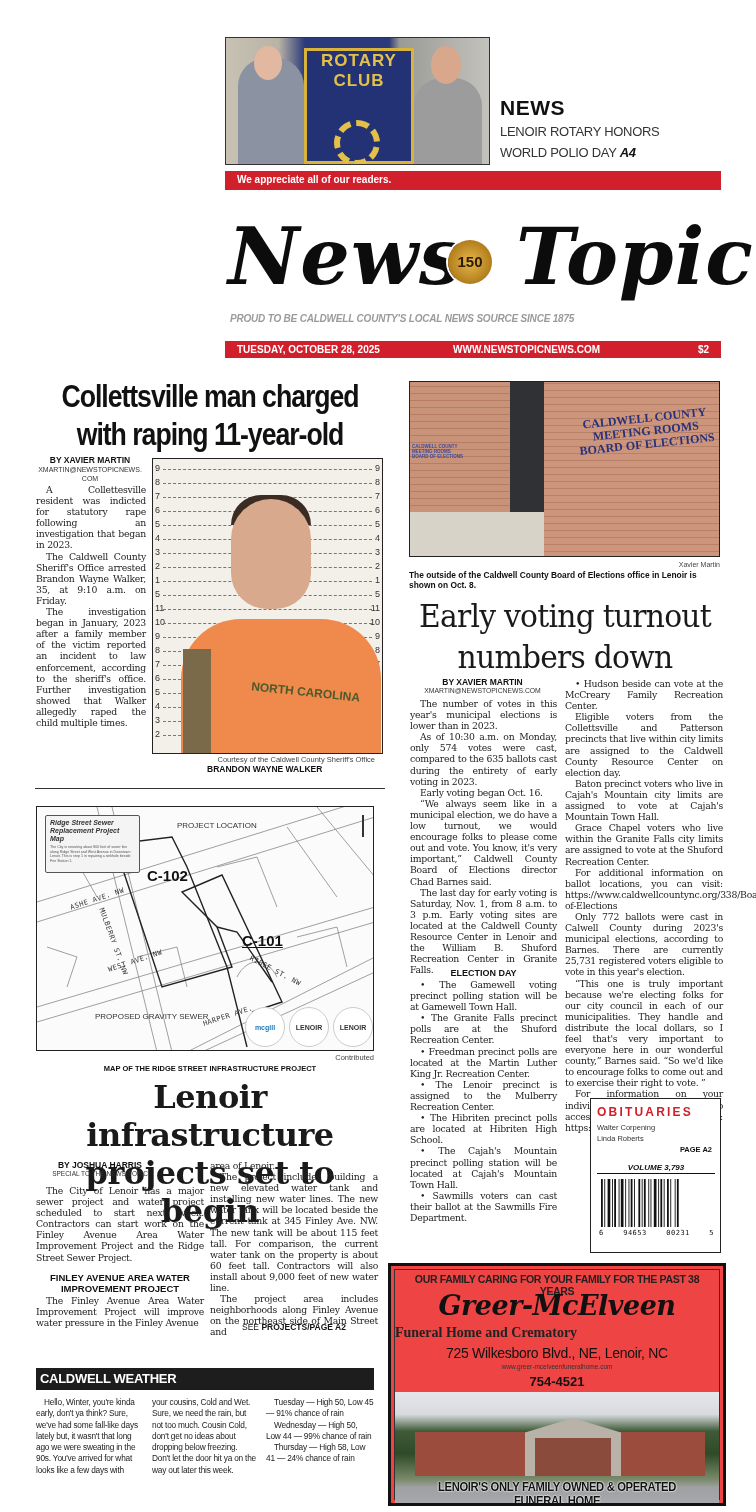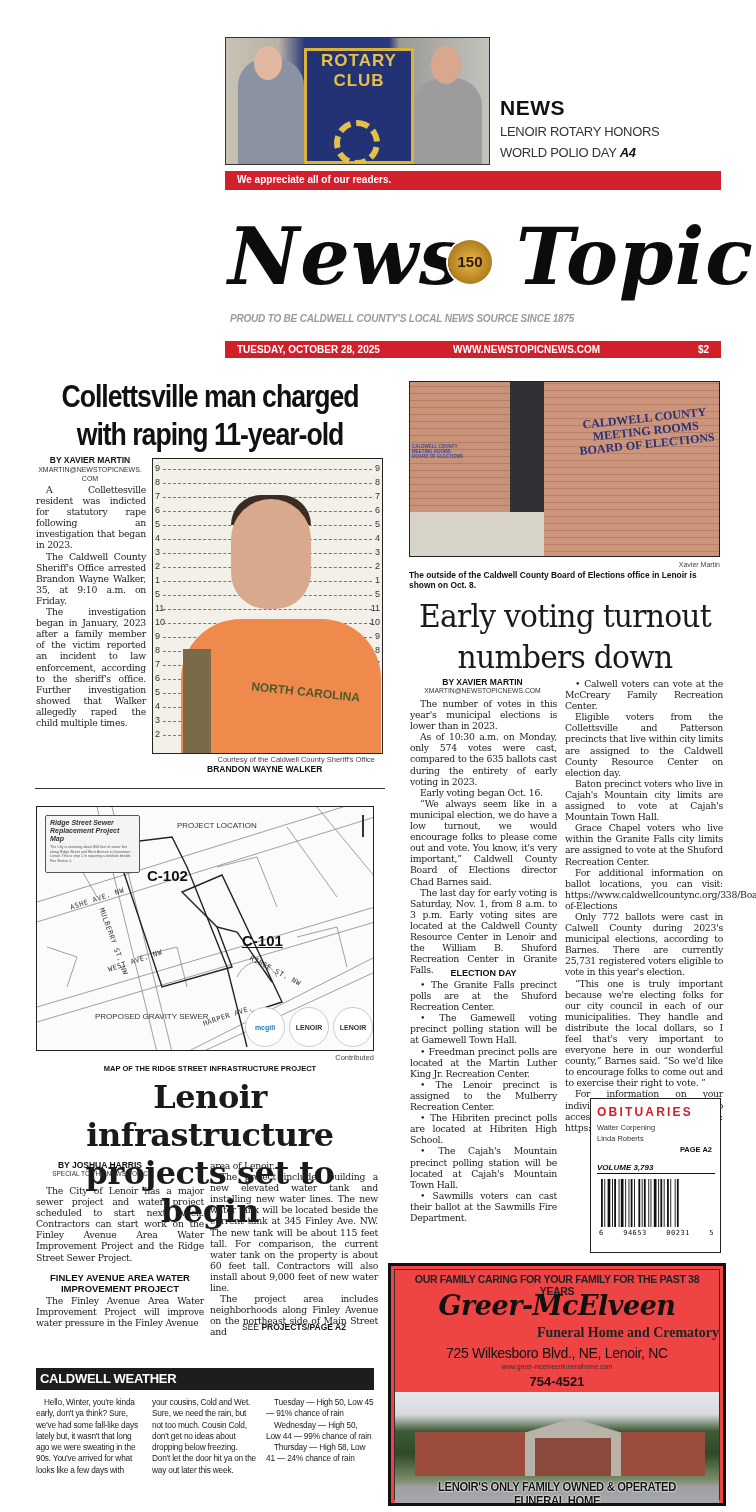--- a/index.html
+++ b/index.html
@@ -104,30 +104,30 @@
   #a2-sub { left: 410px; top: 968px; width: 147px; text-align: center; font: bold 9px "Liberation Sans", sans-serif; color: #111; }
   #a2-col1b { left: 410px; top: 979px; width: 147px; }
   #a2-col2 { left: 565px; top: 678px; width: 158px; }
   .bullet-p::before { content: "• "; }
 
   
   #obit-box { left: 590px; top: 1098px; width: 131px; height: 155px; border: 1px solid #222; background: #fff; }
   #obit-title { position: absolute; left: 6px; top: 6px; font: bold 12px "Liberation Sans", sans-serif; color: #d1202c; letter-spacing: 2.2px; }
   .obit-name { position: absolute; left: 6px; font: 7.5px "Liberation Sans", sans-serif; color: #333; }
   #obit-page { position: absolute; right: 8px; top: 46px; font: bold 7.5px "Liberation Sans", sans-serif; color: #111; }
-  #obit-volume { position: absolute; left: 6px; top: 64px; width: 118px; font: italic bold 8px "Liberation Sans", sans-serif; color: #111; border-bottom: 1px solid #111; padding-bottom: 1px; }
+  #obit-volume { position: absolute; left: 6px; top: 64px; width: 118px; font: italic bold 8px "Liberation Sans", sans-serif; color: #111; border-bottom: 1px solid #111; padding-bottom: 1px; text-align: center; }
   #barcode { position: absolute; left: 8px; top: 80px; width: 115px; height: 48px; }
   #barcode-digits { position: absolute; left: 8px; top: 130px; width: 115px; font: 7px "DejaVu Sans Mono", monospace; color: #111; display: flex; justify-content: space-between; letter-spacing: 0.5px; }
 
   
   #ad { left: 388px; top: 1263px; width: 338px; height: 243px; border: 3px solid #111; background: #ef4444; overflow: hidden; }
   #ad-inner { position: absolute; left: 3px; top: 3px; right: 3px; bottom: 3px; border: 1px solid #333; }
   #ad-tag { position: absolute; left: 0; top: 3px; width: 100%; text-align: center; font: bold 11.5px "Liberation Sans", sans-serif; color: #222; letter-spacing: -0.4px; transform: scaleX(0.92); }
   #ad-name { position: absolute; left: 0; top: 20px; width: 100%; text-align: center; font: italic bold 27px "DejaVu Serif", serif; color: #111; letter-spacing: -0.5px; }
-  #ad-sub { position: absolute; left: 0; top: 55px; width: 100%; text-align: right; font: bold 14px "Liberation Serif", serif; color: #222; }
+  #ad-sub { position: absolute; left: 0; top: 55px; width: 100%; text-align: left; font: bold 14px "Liberation Serif", serif; color: #222; }
   #ad-addr { position: absolute; left: 0; top: 75px; width: 100%; text-align: center; font: 14px "Liberation Sans", sans-serif; color: #111; letter-spacing: -0.3px; }
   #ad-url { position: absolute; left: 0; top: 93px; width: 100%; text-align: center; font: 6.5px "Liberation Sans", sans-serif; color: #333; }
   #ad-phone { position: absolute; left: 0; top: 104px; width: 100%; text-align: center; font: bold 13px "Liberation Sans", sans-serif; color: #111; }
   #ad-photo { position: absolute; left: 0; top: 122px; width: 100%; height: 112px; background: linear-gradient(180deg,#e4e6ea 0%, #d8dadf 20%, #3e5a36 35%, #2e4a28 55%, #7a8a6a 78%, #9fa0a2 85%, #a6a8ab 100%); overflow: hidden; }
   #ad-photo .bldg { position: absolute; left: 20px; top: 40px; width: 290px; height: 44px; background: #9b4c3c; }
   #ad-photo .portico { position: absolute; left: 130px; top: 26px; width: 96px; height: 58px; background: #b8b2a8; clip-path: polygon(0 25%, 50% 0, 100% 25%, 100% 100%, 0 100%); }
   #ad-photo .portico-in { position: absolute; left: 140px; top: 46px; width: 76px; height: 38px; background: #8a4a3c; }
   #ad-bottom { position: absolute; left: 0; top: 88px; width: 100%; text-align: center; font: bold 12.5px "Liberation Sans", sans-serif; color: #111; letter-spacing: -0.4px; transform: scaleX(0.9); text-shadow: 0 0 2px #fff, 0 0 2px #fff; }
 </style>
 </head>
@@ -349,30 +349,30 @@
 <div id="a2-email" class="abs">XMARTIN@NEWSTOPICNEWS.COM</div>
 <div id="a2-col1" class="abs body-text">
   <p>The number of votes in this year's municipal elections is lower than in 2023.</p>
   <p>As of 10:30 a.m. on Monday, only 574 votes were cast, compared to the 635 ballots cast during the entirety of early voting in 2023.</p>
   <p>Early voting began Oct. 16.</p>
   <p>“We always seem like in a municipal election, we do have a low turnout, we would encourage folks to please come out and vote. You know, it's very important,” Caldwell County Board of Elections director Chad Barnes said.</p>
   <p>The last day for early voting is Saturday, Nov. 1, from 8 a.m. to 3 p.m. Early voting sites are located at the Caldwell County Resource Center in Lenoir and the William B. Shuford Recreation Center in Granite Falls.</p>
 </div>
 <div id="a2-sub" class="abs">ELECTION DAY</div>
 <div id="a2-col1b" class="abs body-text">
+  <p class="bullet-p">The Gamewell voting precinct polling station will be at Gamewell Town Hall.</p>
   <p class="bullet-p">The Granite Falls precinct polls are at the Shuford Recreation Center.</p>
-  <p class="bullet-p">The Gamewell voting precinct polling station will be at Gamewell Town Hall.</p>
   <p class="bullet-p">Freedman precinct polls are located at the Martin Luther King Jr. Recreation Center.</p>
   <p class="bullet-p">The Lenoir precinct is assigned to the Mulberry Recreation Center.</p>
   <p class="bullet-p">The Hibriten precinct polls are located at Hibriten High School.</p>
   <p class="bullet-p">The Cajah's Mountain precinct polling station will be located at Cajah's Mountain Town Hall.</p>
   <p class="bullet-p">Sawmills voters can cast their ballot at the Sawmills Fire Department.</p>
 </div>
 <div id="a2-col2" class="abs body-text">
-  <p class="bullet-p">Calwell voters can vote at the McCreary Family Recreation Center.</p>
+  <p class="bullet-p">Hudson beside can vote at the McCreary Family Recreation Center.</p>
   <p>Eligible voters from the Collettsville and Patterson precincts that live within city limits are assigned to the Caldwell County Resource Center on election day.</p>
   <p>Baton precinct voters who live in Cajah's Mountain city limits are assigned to vote at Cajah's Mountain Town Hall.</p>
   <p>Grace Chapel voters who live within the Granite Falls city limits are assigned to vote at the Shuford Recreation Center.</p>
   <p>For additional information on ballot locations, you can visit: https://www.caldwellcountync.org/338/Board-of-Elections</p>
   <p>Only 772 ballots were cast in Calwell County during 2023's municipal elections, according to Barnes. There are currently 25,731 registered voters eligible to vote in this year's election.</p>
   <p>“This one is truly important because we're electing folks for our city council in each of our municipalities. They handle and distribute the local dollars, so I feel that's very important to everyone here in our wonderful county,” Barnes said. “So we'd like to encourage folks to come out and to exercise their right to vote. ”</p>
   <p>For information on your individual polling location and to access a sample ballot, visit: https://vt.ncsbe.gov/RegLkup/</p>
 </div>
 
 <div id="obit-box" class="abs">

